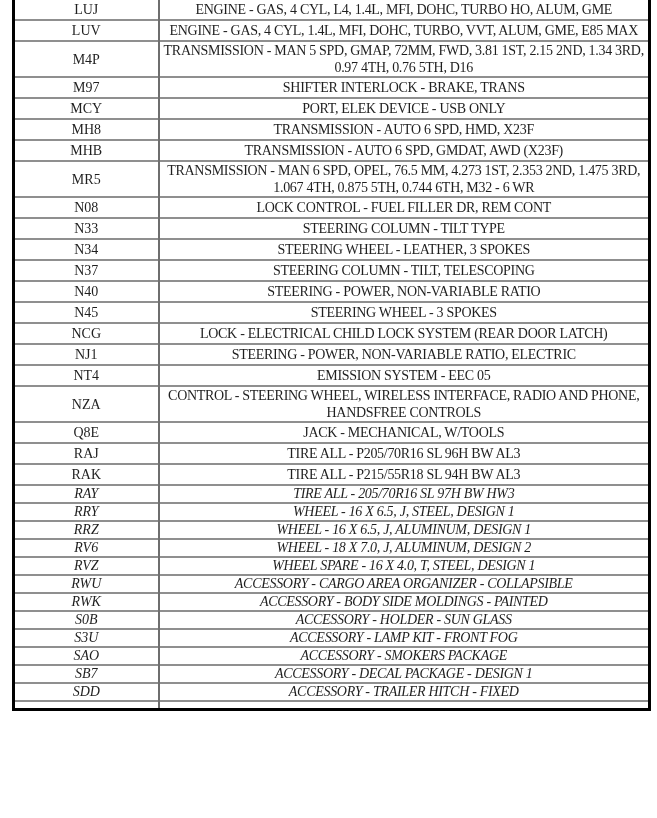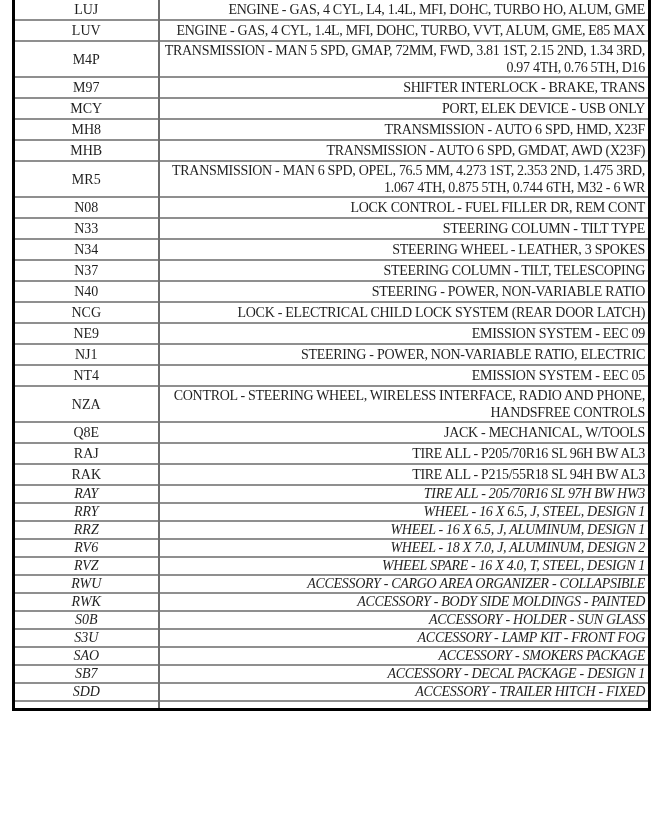--- a/index.html
+++ b/index.html
@@ -41,21 +41,21 @@
     overflow: hidden;
   }
   table.rpo tr:first-child td {
     border-top: none; 
   }
   td.code {
     text-align: center;
     border-right: 2px solid var(--divider, #6e6e6e);
   }
   td.desc {
-    text-align: right;
+    text-align: center;
     letter-spacing: -0.3px;
   }
   
   table.rpo tr:nth-child(n+22) td {
     height: 16px;
     line-height: 16px;
     font-style: italic;
   }
   
   table.rpo tr:last-child td {
@@ -118,26 +118,26 @@
         </tr>
         <tr>
           <td class="code">N37</td>
           <td class="desc">STEERING COLUMN - TILT, TELESCOPING</td>
         </tr>
         <tr>
           <td class="code">N40</td>
           <td class="desc">STEERING - POWER, NON-VARIABLE RATIO</td>
         </tr>
         <tr>
+          <td class="code">N45</td>
+          <td class="desc">STEERING WHEEL - 3 SPOKES</td>
+        </tr>
+        <tr>
           <td class="code">NCG</td>
           <td class="desc">LOCK - ELECTRICAL CHILD LOCK SYSTEM (REAR DOOR LATCH)</td>
-        </tr>
-        <tr>
-          <td class="code">NE9</td>
-          <td class="desc">EMISSION SYSTEM - EEC 09</td>
         </tr>
         <tr>
           <td class="code">NJ1</td>
           <td class="desc">STEERING - POWER, NON-VARIABLE RATIO, ELECTRIC</td>
         </tr>
         <tr>
           <td class="code">NT4</td>
           <td class="desc">EMISSION SYSTEM - EEC 05</td>
         </tr>
         <tr>

